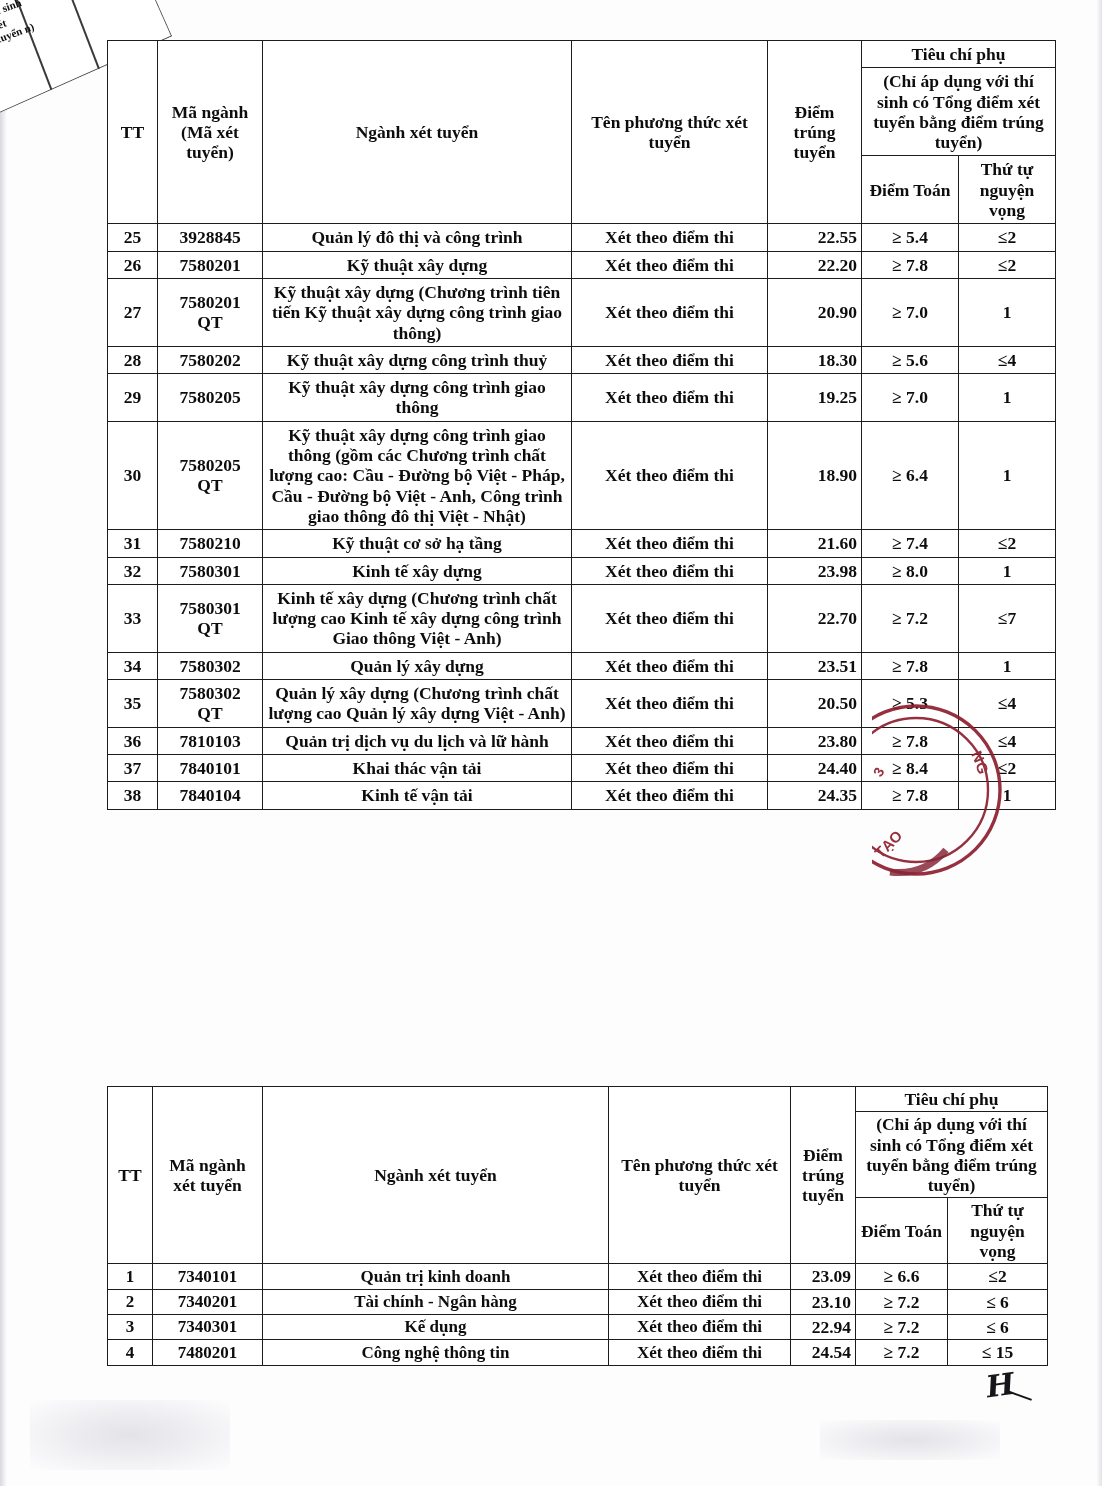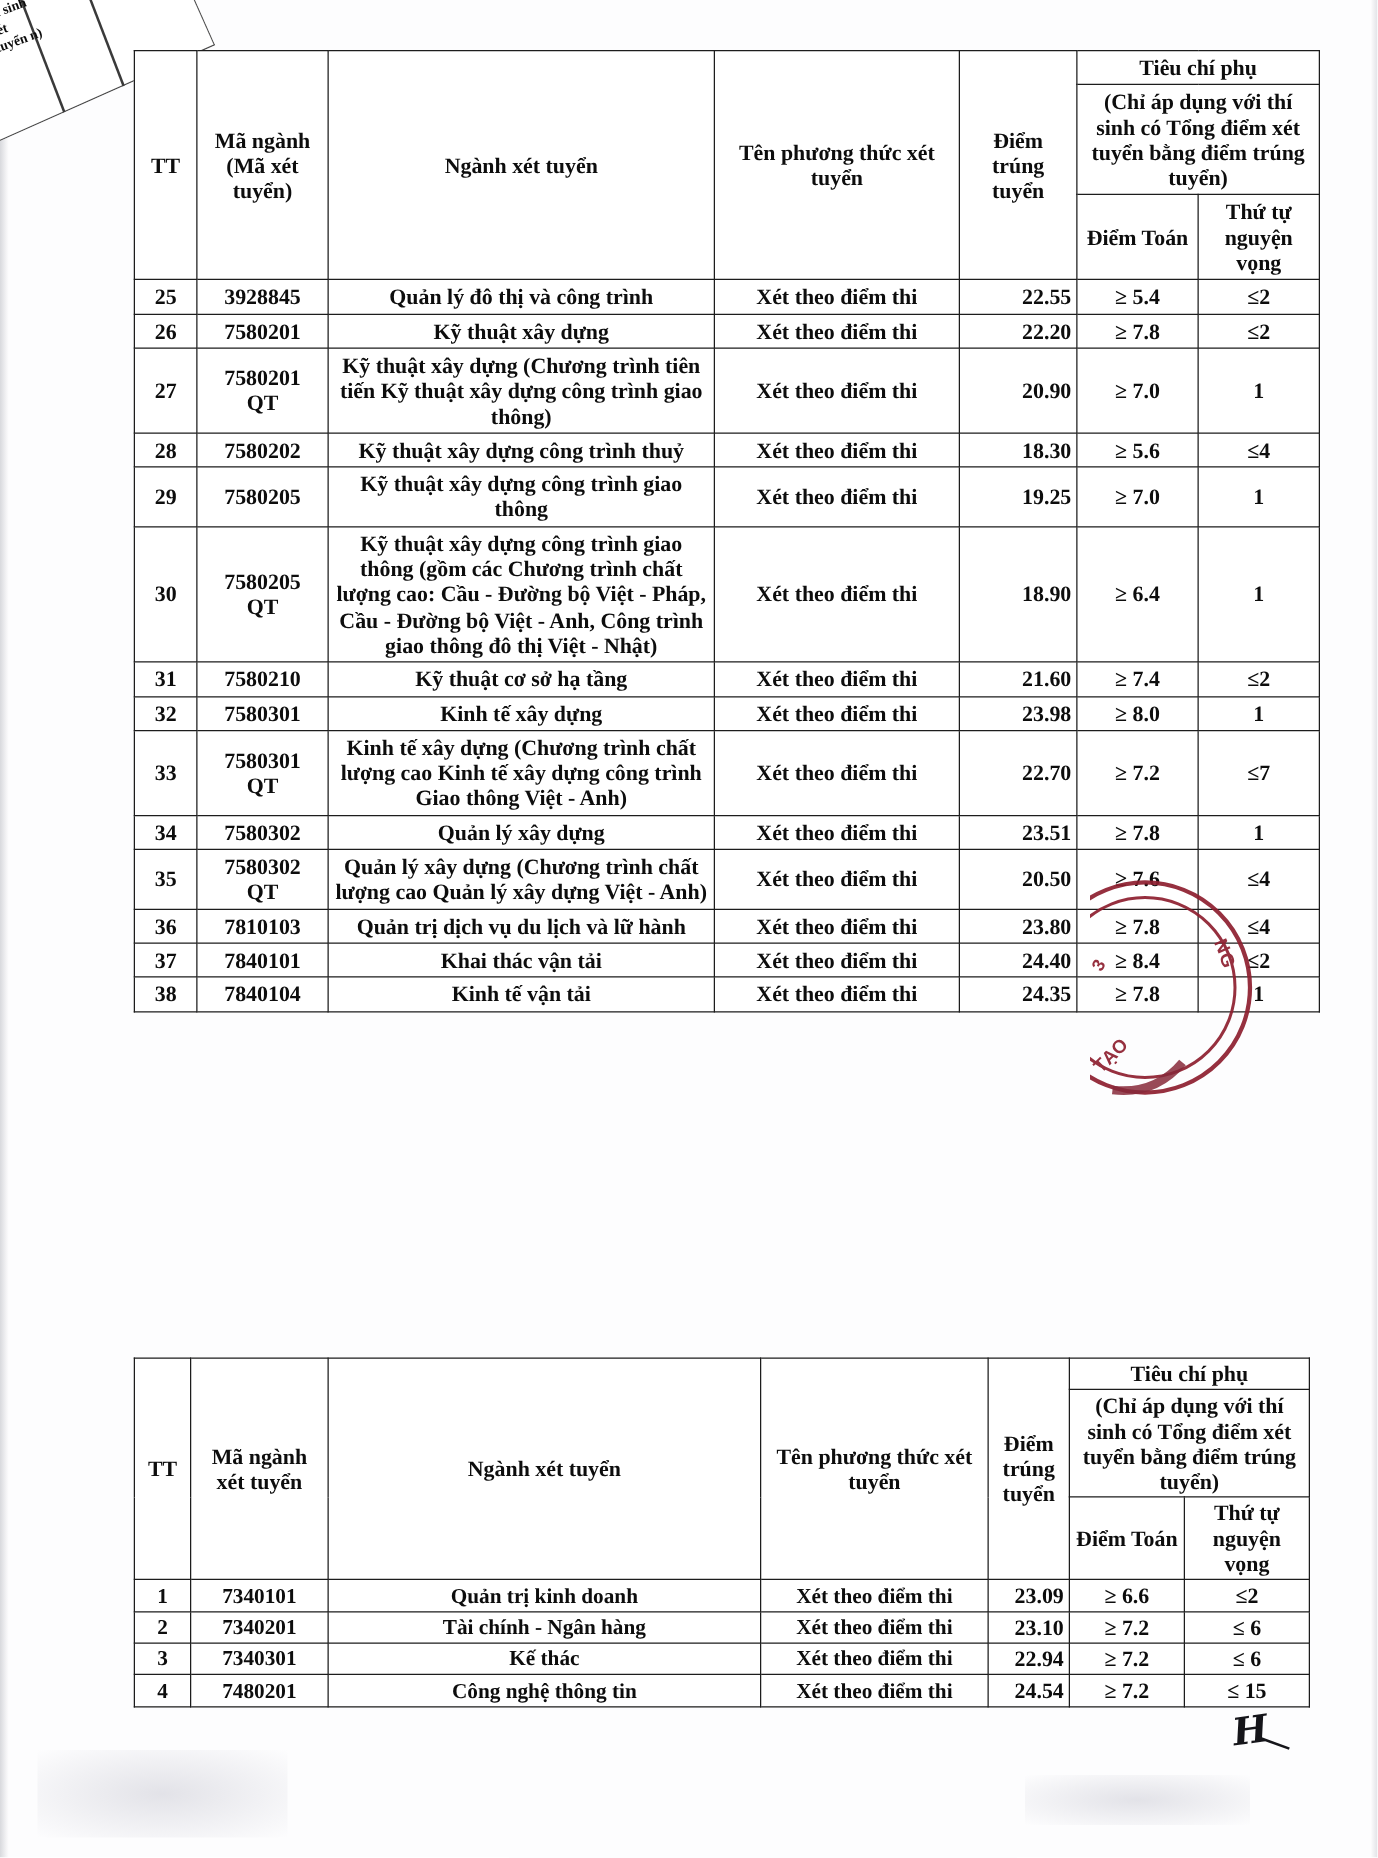--- a/index.html
+++ b/index.html
@@ -363,21 +363,21 @@
           <td class="c-diem">23.51</td>
           <td class="c-toan">≥ 7.8</td>
           <td class="c-nv">1</td>
         </tr>
         <tr>
           <td class="c-tt">35</td>
           <td class="c-ma">7580302<br>QT</td>
           <td class="c-nganh">Quản lý xây dựng (Chương trình chất lượng cao Quản lý xây dựng Việt - Anh)</td>
           <td class="c-pt">Xét theo điểm thi</td>
           <td class="c-diem">20.50</td>
-          <td class="c-toan">≥ 7.6</td>
+          <td class="c-toan">≥ 5.3</td>
           <td class="c-nv">≤4</td>
         </tr>
         <tr>
           <td class="c-tt">36</td>
           <td class="c-ma">7810103</td>
           <td class="c-nganh">Quản trị dịch vụ du lịch và lữ hành</td>
           <td class="c-pt">Xét theo điểm thi</td>
           <td class="c-diem">23.80</td>
           <td class="c-toan">≥ 7.8</td>
           <td class="c-nv">≤4</td>
@@ -447,21 +447,21 @@
           <td class="c-ma">7340201</td>
           <td class="c-nganh">Tài chính - Ngân hàng</td>
           <td class="c-pt">Xét theo điểm thi</td>
           <td class="c-diem">23.10</td>
           <td class="c-toan">≥ 7.2</td>
           <td class="c-nv">≤ 6</td>
         </tr>
         <tr>
           <td class="c-tt">3</td>
           <td class="c-ma">7340301</td>
-          <td class="c-nganh">Kế thác</td>
+          <td class="c-nganh">Kế dụng</td>
           <td class="c-pt">Xét theo điểm thi</td>
           <td class="c-diem">22.94</td>
           <td class="c-toan">≥ 7.2</td>
           <td class="c-nv">≤ 6</td>
         </tr>
         <tr>
           <td class="c-tt">4</td>
           <td class="c-ma">7480201</td>
           <td class="c-nganh">Công nghệ thông tin</td>
           <td class="c-pt">Xét theo điểm thi</td>

